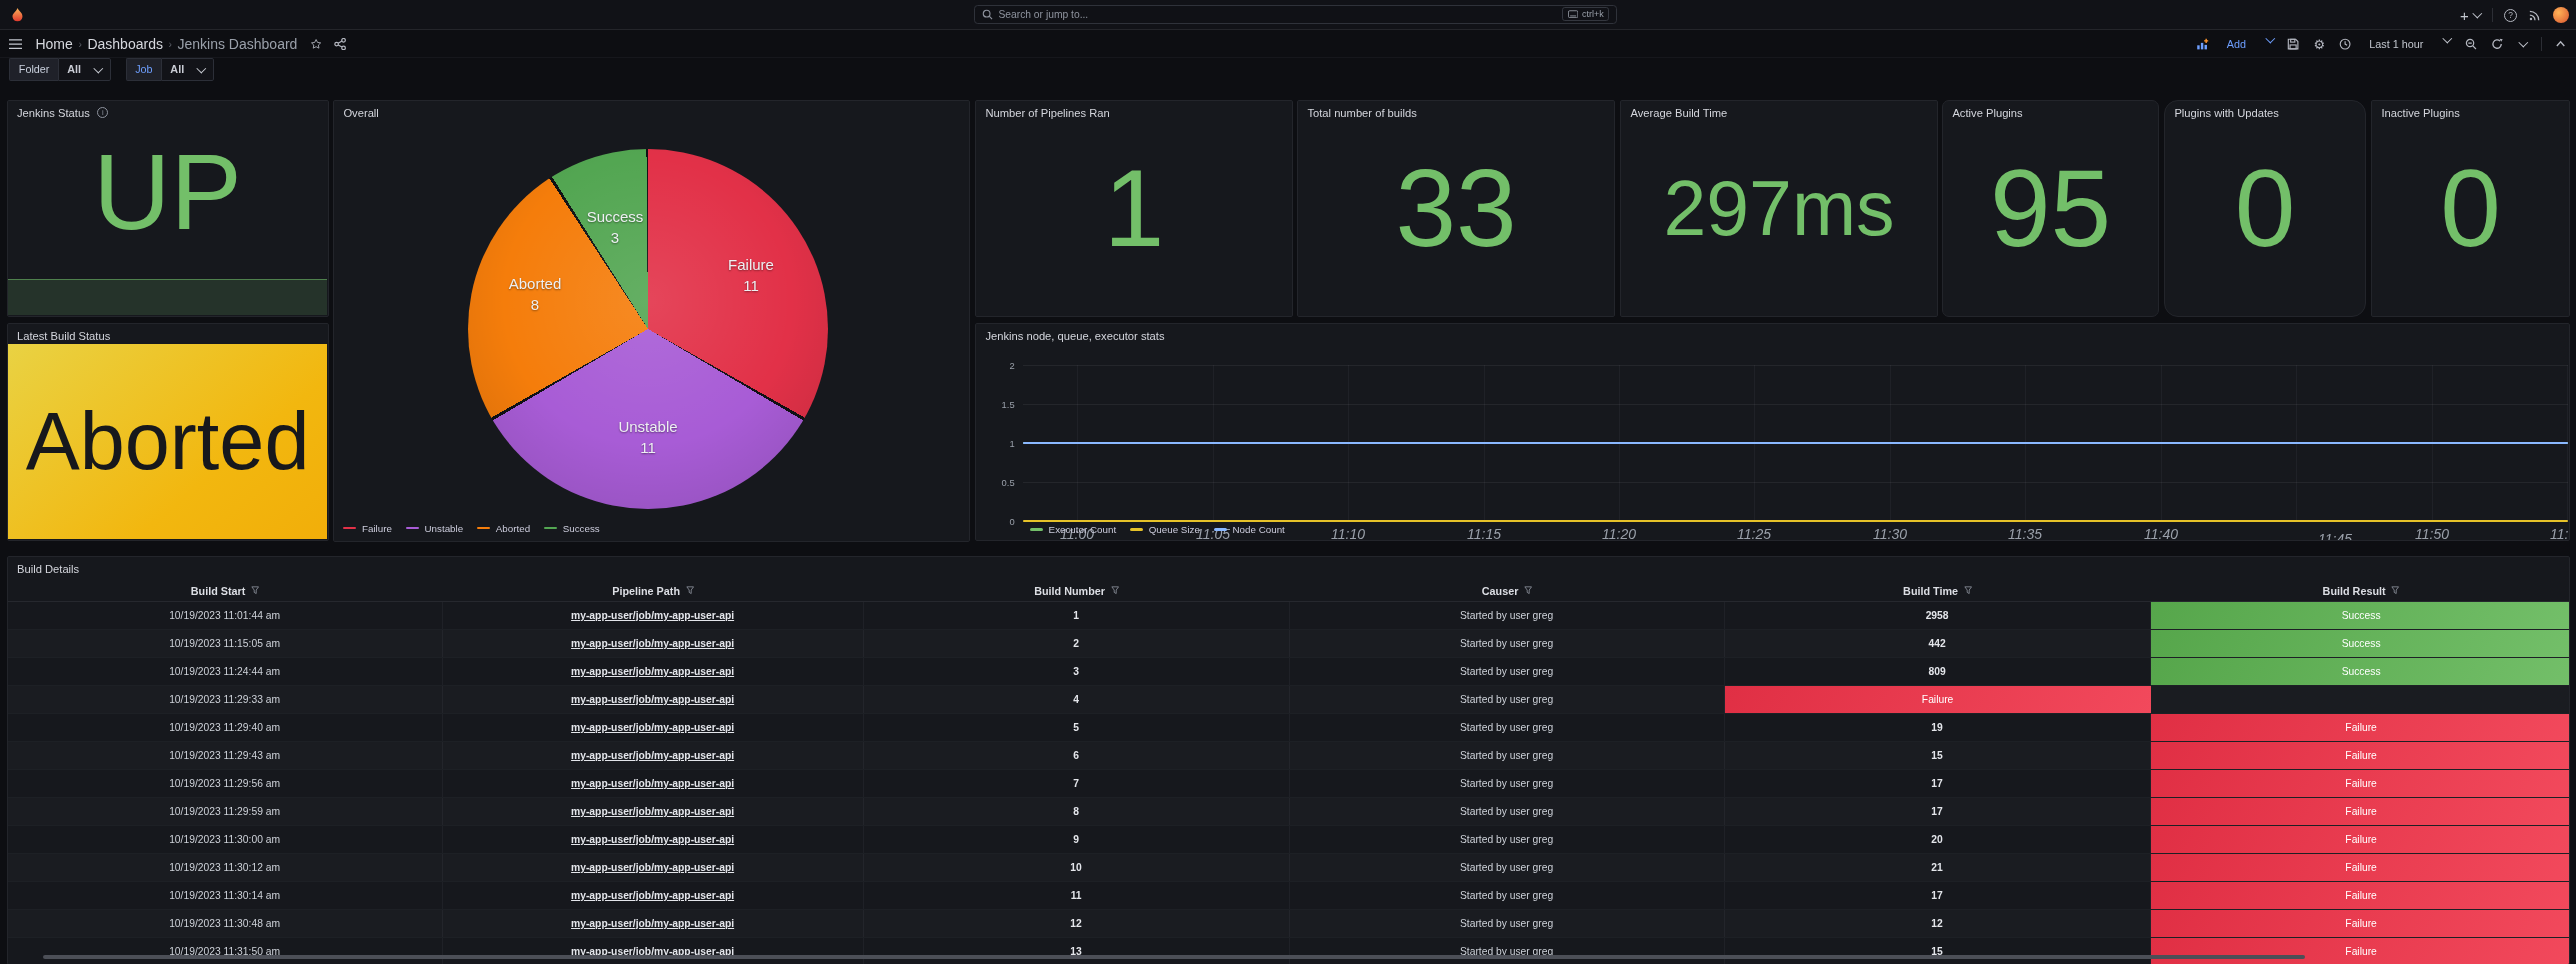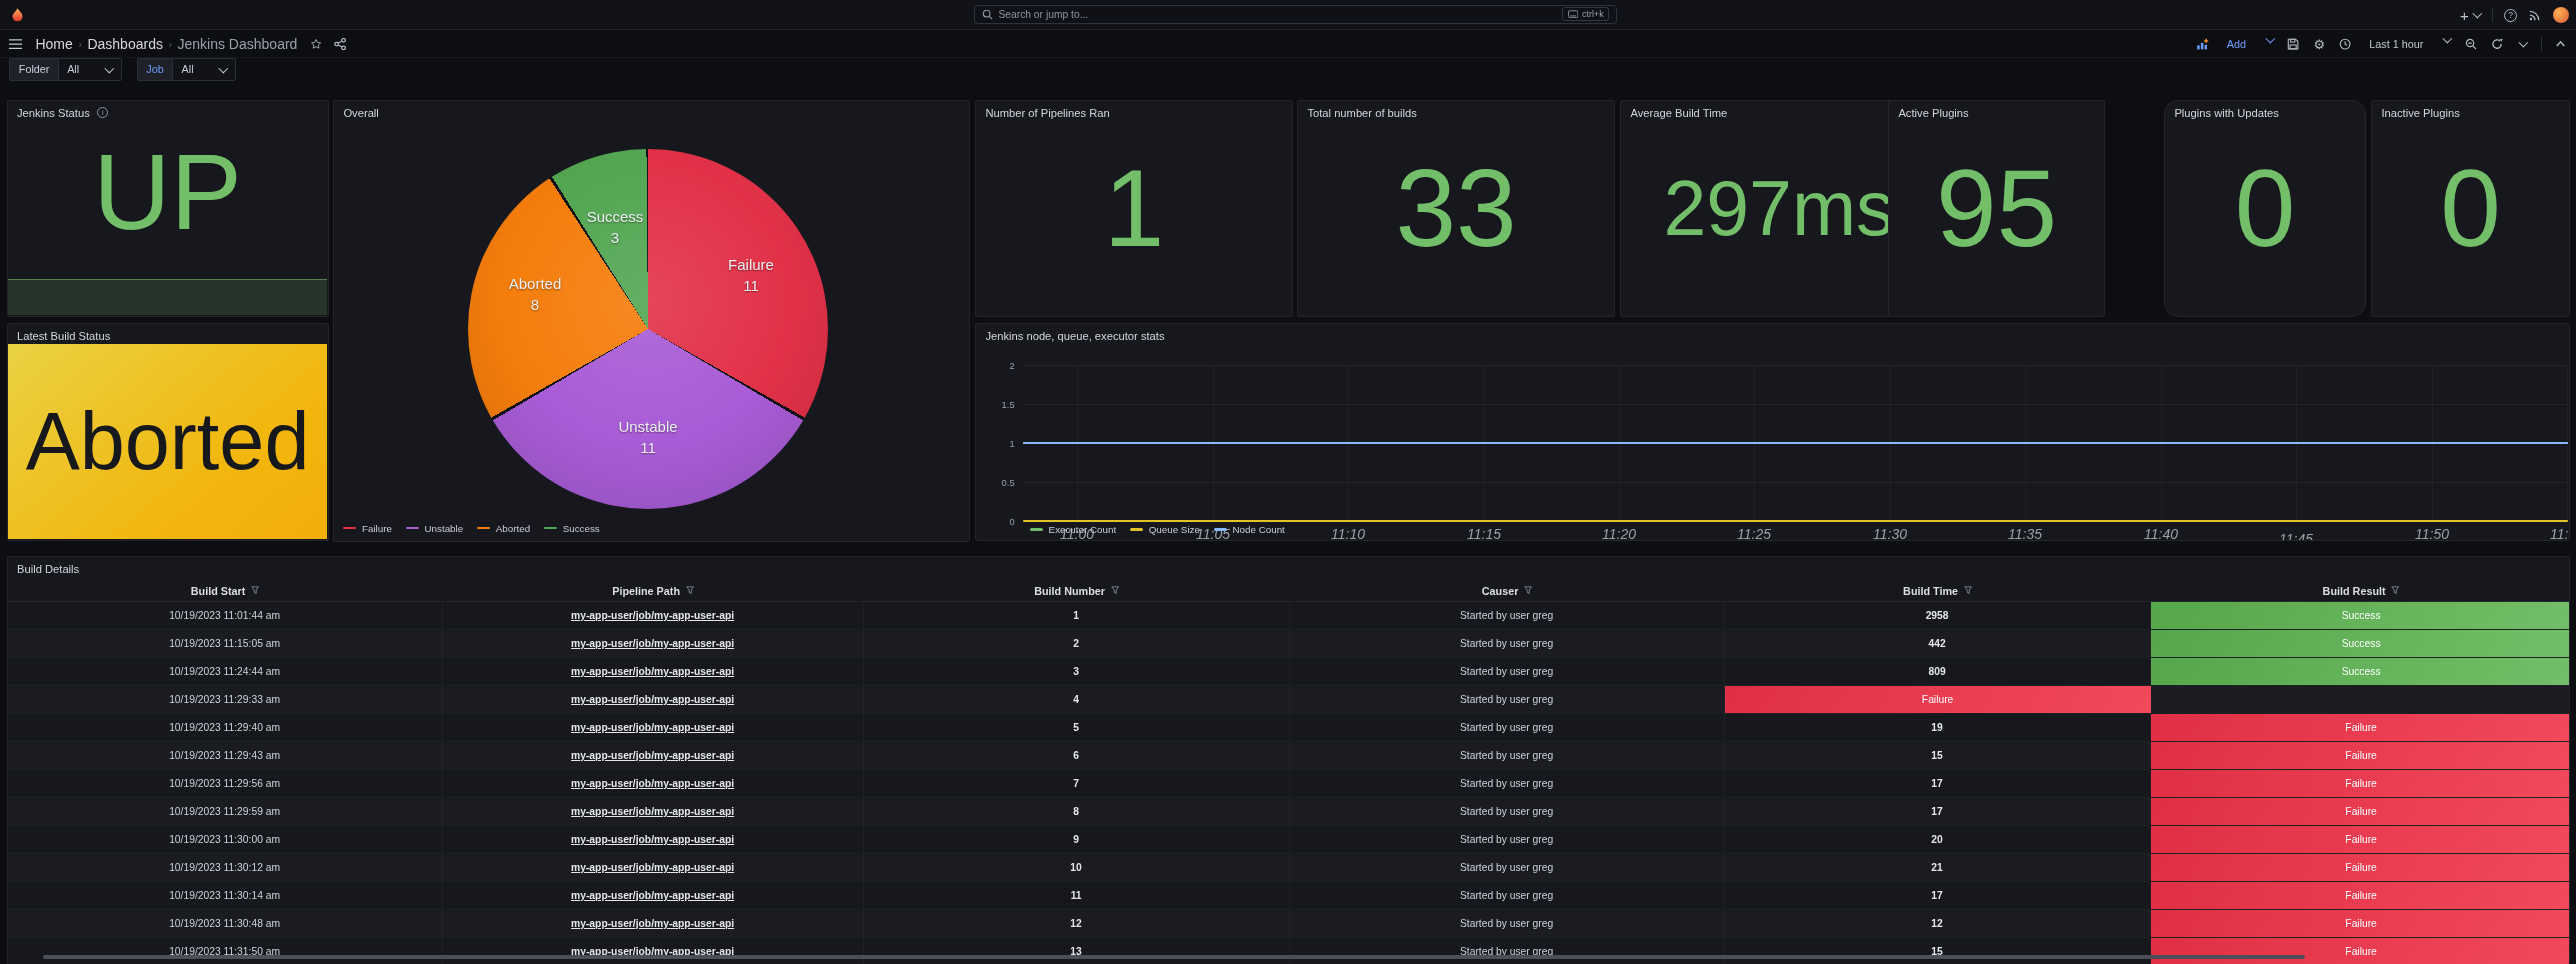--- a/index.html
+++ b/index.html
@@ -35,39 +35,39 @@
   .tb-item{display:flex;align-items:flex-start;gap:18px;font-size:10.8px;color:#c3c7cf;white-space:nowrap;}
   .add-label{color:#6e9fff;font-weight:500;}
   .add-caret{color:#6e9fff;}
 
   
   #filterbar{position:absolute;left:0;top:58px;width:100%;height:42px;display:flex;align-items:flex-start;
     padding:0 9.4px;gap:15px;box-sizing:border-box;}
   .chip{display:flex;align-items:stretch;height:22.5px;font-size:10.8px;}
   .chip .lbl{background:#1f2129;display:flex;align-items:center;padding:0 8.4px;border:0.9px solid #2c2f38;
     border-right:none;border-radius:1.9px 0 0 1.9px;font-weight:500;}
-  .chip .val{background:#121318;border:0.9px solid #2c2f38;display:flex;align-items:center;gap:24px;
-    padding:0 8.4px;color:#c9ccd4;border-radius:0 1.9px 1.9px 0;}
+  .chip .val{background:#121318;border:0.9px solid #2c2f38;display:flex;align-items:center;gap:11px;
+    padding:0 8.4px;color:#c9ccd4;border-radius:0 1.9px 1.9px 0;font-weight:bold;}
 
   
   .panel{position:absolute;background:#16181d;border:0.9px solid #23252b;border-radius:1.9px;
     box-sizing:border-box;overflow:hidden;}
   .ptitle{position:absolute;left:9.4px;top:5.6px;font-size:11.2px;color:#d4d6dd;font-weight:500;
     display:flex;align-items:center;white-space:nowrap;z-index:3;}
   .info-circle{width:11.2px;height:11.2px;border:0.9px solid #8e939e;border-radius:50%;font-size:7.5px;
     display:inline-flex;align-items:center;justify-content:center;color:#8e939e;margin-left:7.5px;
     font-style:normal;box-sizing:border-box;}
 
   #p-status{left:6.6px;top:100px;width:322px;height:217px;}
   #p-latest{left:6.6px;top:323px;width:322px;height:218px;}
   #p-overall{left:333px;top:100px;width:637px;height:442px;}
   #p-pipelines{left:975px;top:100px;width:318px;height:217px;}
   #p-builds{left:1297px;top:100px;width:318px;height:217px;}
   #p-avgtime{left:1620px;top:100px;width:318px;height:217px;}
-  #p-active{left:1888px;top:100px;width:217px;height:217px;}
+  #p-active{left:1942px;top:100px;width:217px;height:217px;border-radius:7px;}
   #p-updates{left:2164px;top:100px;width:202px;height:217px;border-radius:14px;}
   #p-inactive{left:2371px;top:100px;width:199px;height:217px;}
   #p-ts{left:975px;top:323px;width:1595px;height:218px;}
   #p-table{left:6.6px;top:556px;width:2563px;height:409px;}
 
   .stat-value{position:absolute;inset:0;display:flex;align-items:center;justify-content:center;
     color:#73bf69;font-weight:500;line-height:1;}
   #p-pipelines .stat-value,#p-builds .stat-value,#p-active .stat-value,
   #p-updates .stat-value,#p-inactive .stat-value{font-size:109px;}
   #p-avgtime .stat-value{font-size:77px;}
@@ -369,21 +369,21 @@
         <span class="xlab" style="left: 596px;">11:20</span>
         <div class="gridv" style="left: 731px;"></div>
         <span class="xlab" style="left: 731px;">11:25</span>
         <div class="gridv" style="left: 867px;"></div>
         <span class="xlab" style="left: 867px;">11:30</span>
         <div class="gridv" style="left: 1002px;"></div>
         <span class="xlab" style="left: 1002px;">11:35</span>
         <div class="gridv" style="left: 1138px;"></div>
         <span class="xlab" style="left: 1138px;">11:40</span>
         <div class="gridv" style="left: 1273px;"></div>
-        <span class="xlab" style="left: 1273px; margin-top: 10px;">11:45</span>
+        <span class="xlab" style="left: 1312px; margin-top: 10px;">11:45</span>
         <div class="gridv" style="left: 1409px;"></div>
         <span class="xlab" style="left: 1409px;">11:50</span>
         <div class="gridv" style="left: 1544px;"></div>
         <span class="xlab" style="left: 1544px;">11:55</span>
         <div class="ts-line" style="top: 77px; background: rgb(115, 191, 105);"></div>
         <div class="ts-line" style="top: 155px; background: rgb(230, 194, 41);"></div>
         <div class="ts-line" style="top: 77px; background: rgb(138, 184, 255);"></div>
       </div>
     <div class="legend" id="ts-legend">
         <span class="lg-item">

